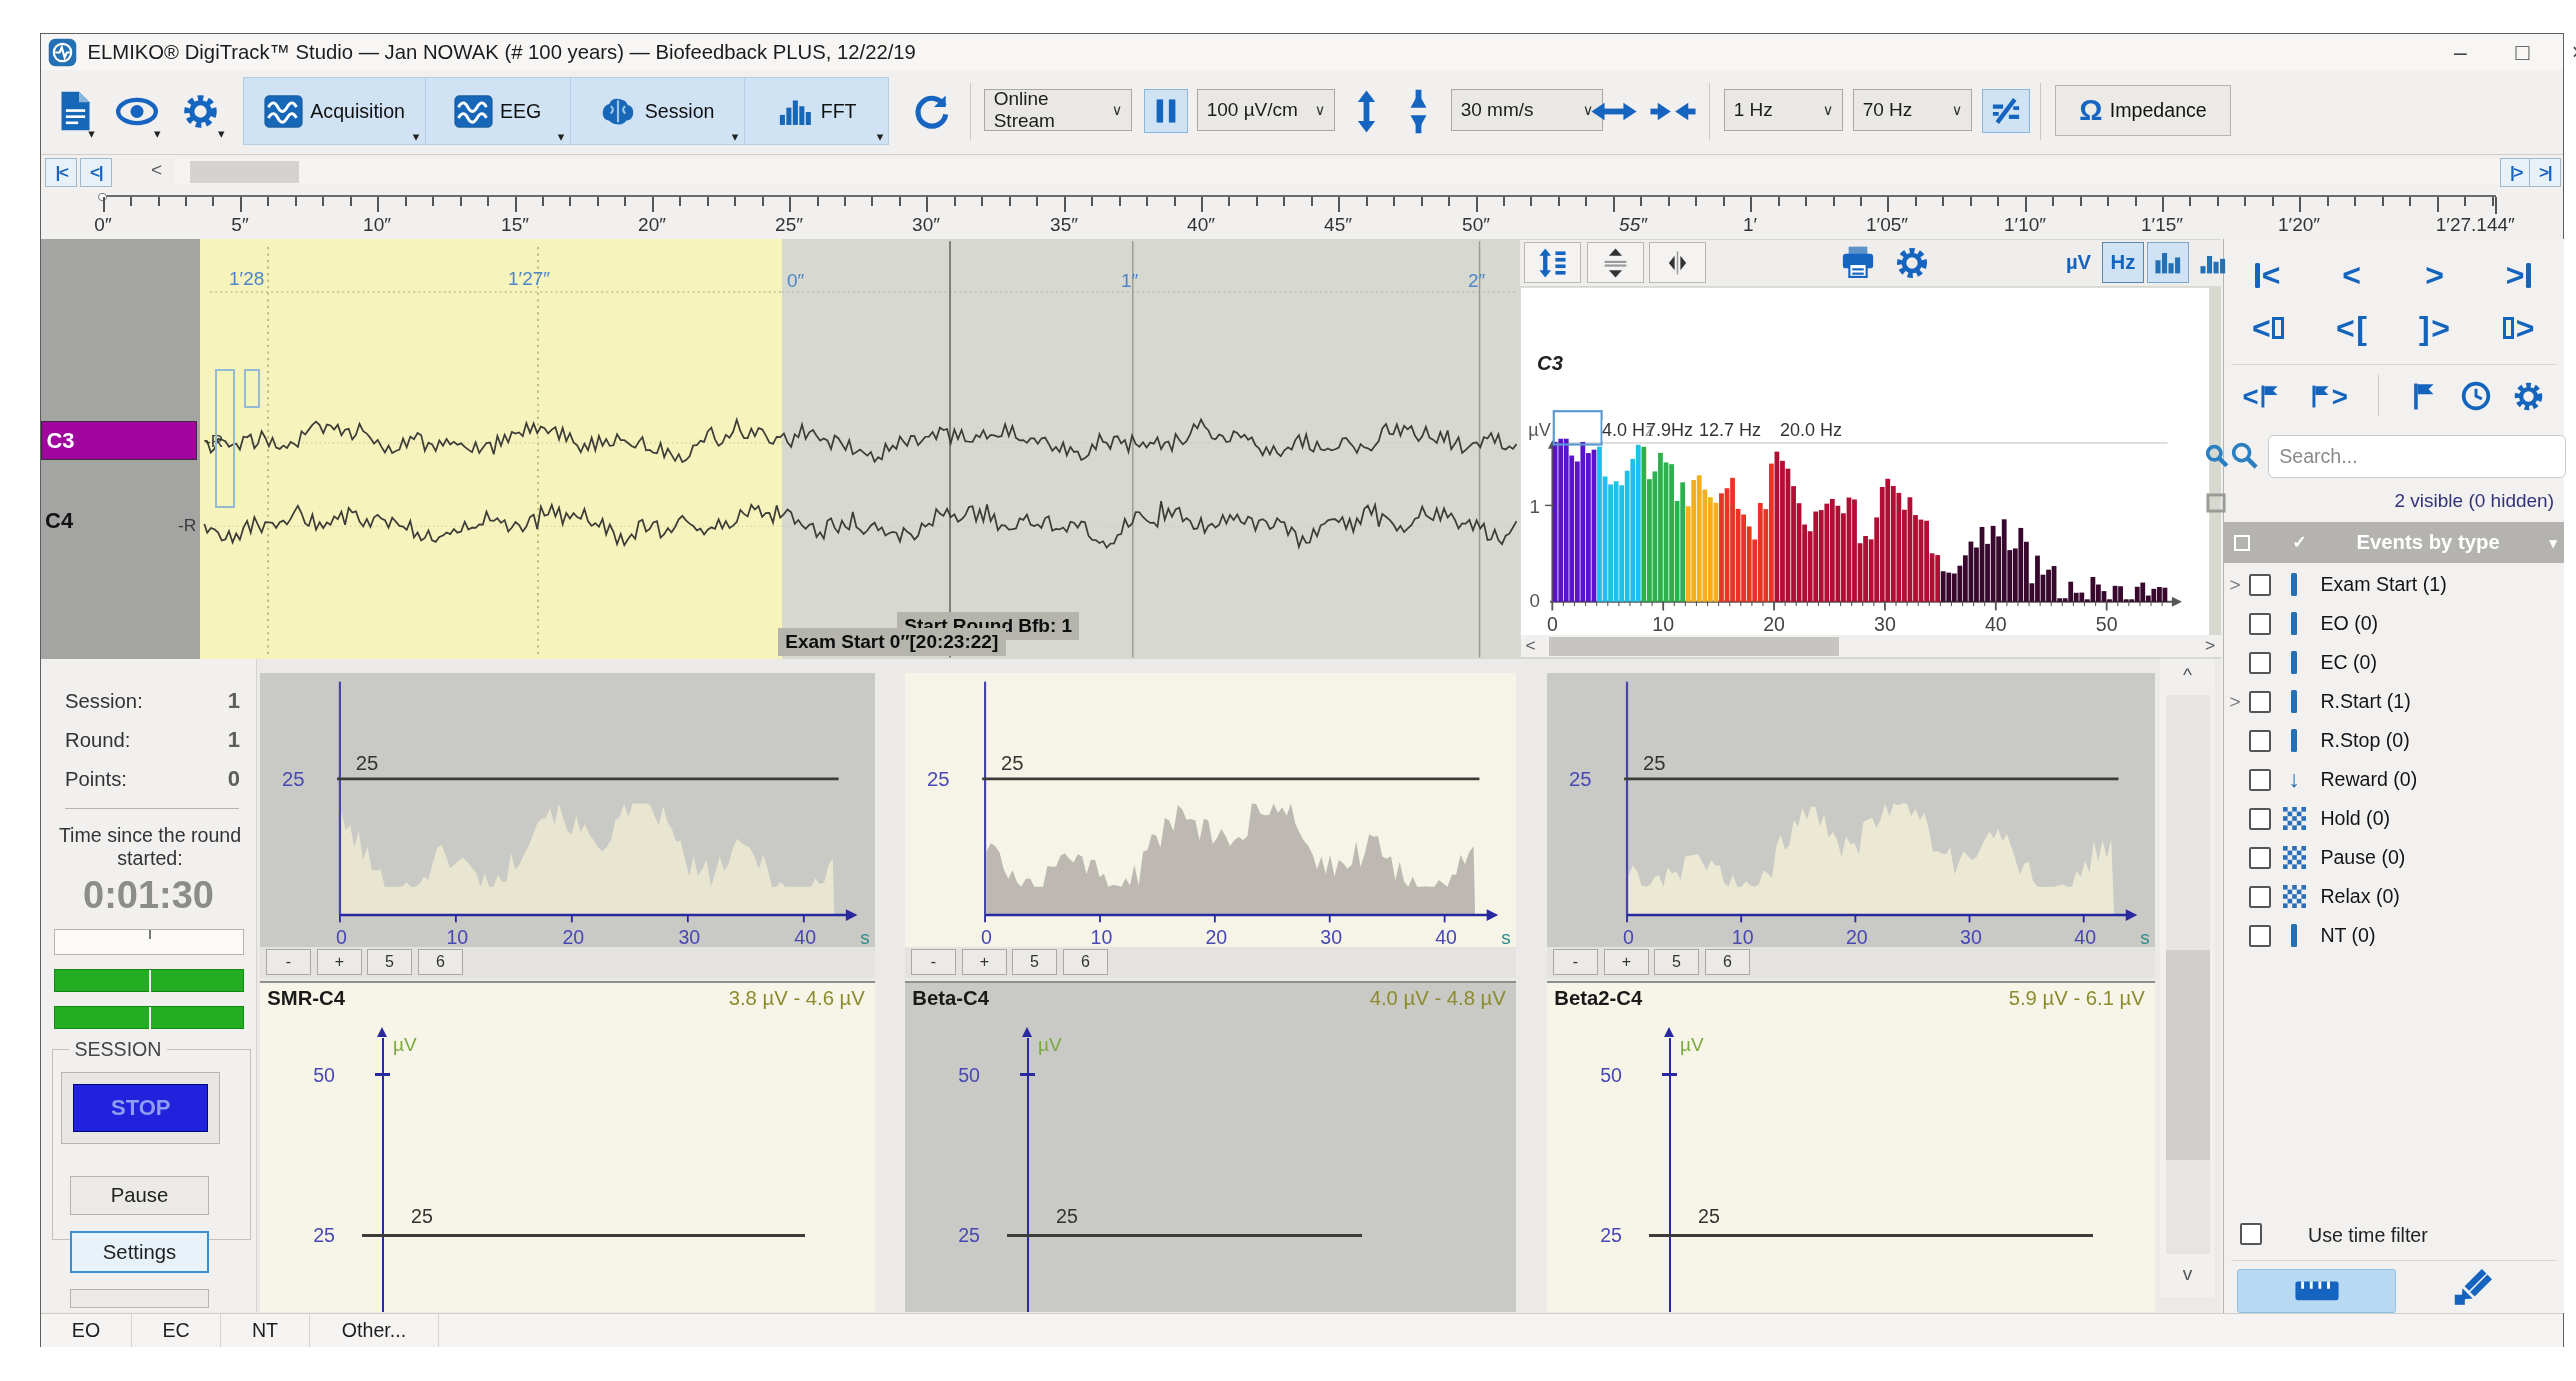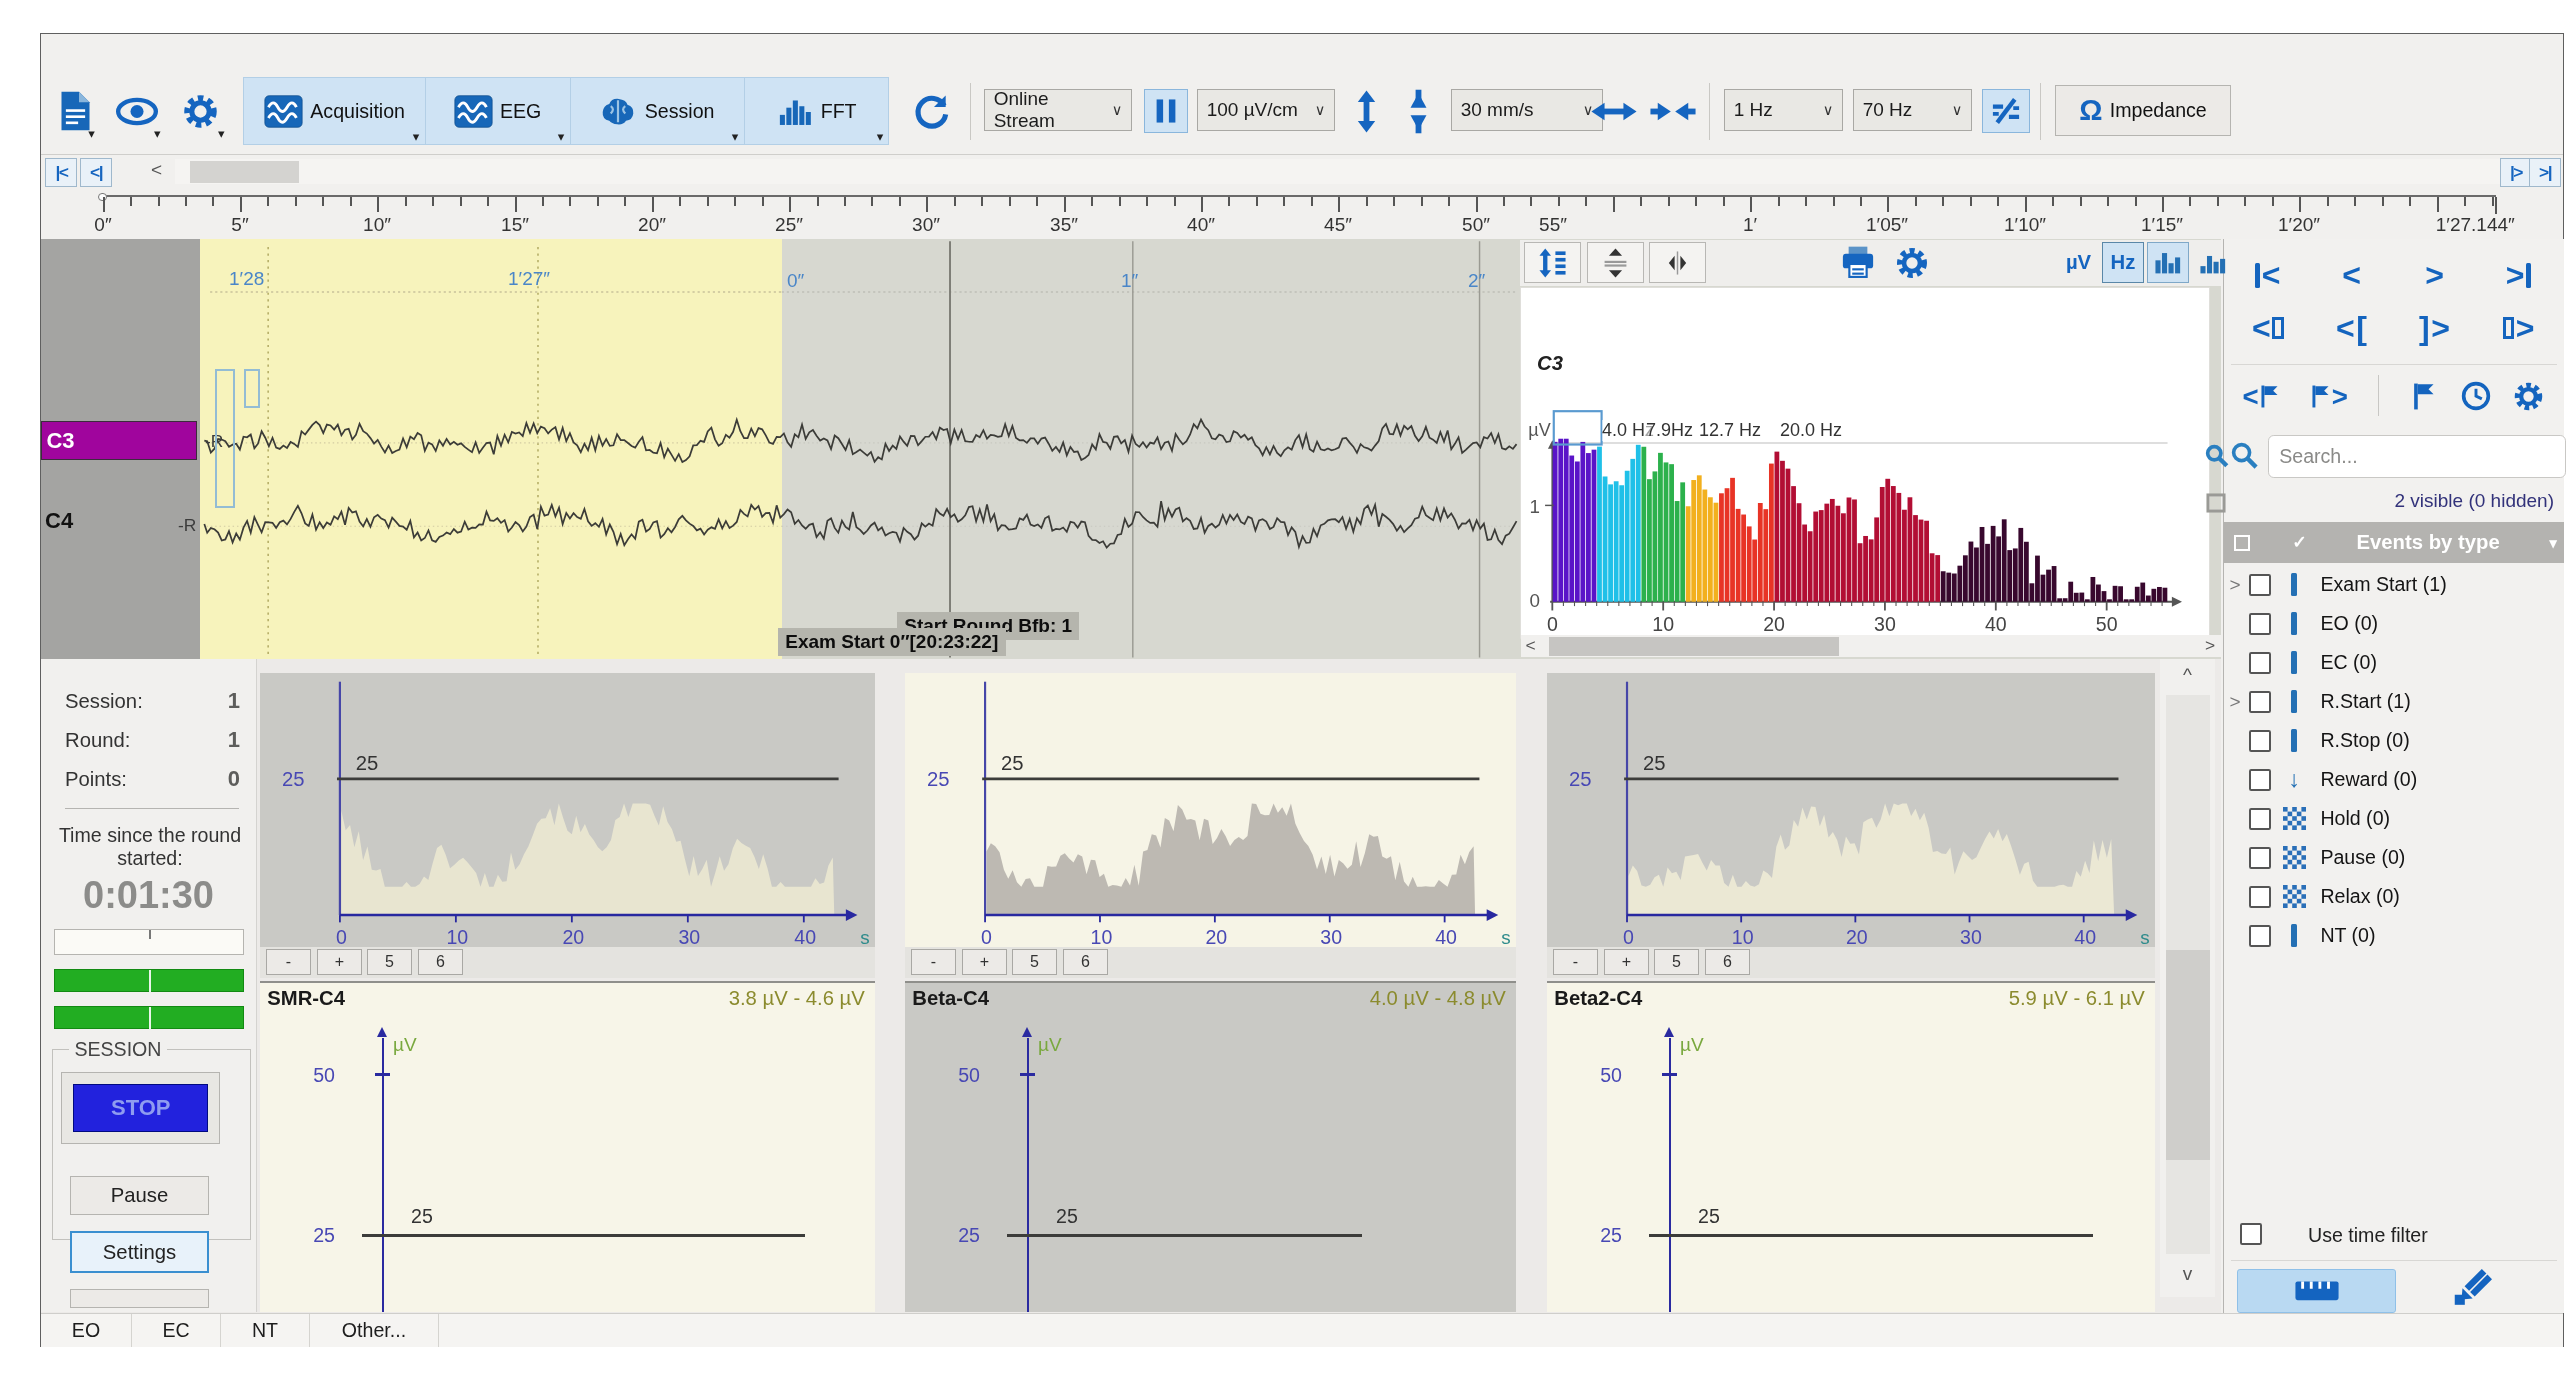--- a/index.html
+++ b/index.html
@@ -132,20 +132,33 @@
   .stbtn{position:absolute;top:0;height:33px;border-right:0.7px solid #d5d4d0;display:flex;align-items:center;
          justify-content:center;font-size:19.6px;color:#1d1d1d;box-sizing:border-box;}
   svg{display:block;}
 </style>
 </head>
 <body>
 
 <div class="screen">
   <div class="win-frame"></div>
 
+  <div class="titlebar">
+    <span class="appicon">
+      <svg width="29" height="29" viewBox="0 0 40 40">
+          <rect x="1" y="1" width="38" height="38" rx="9" fill="#2470b4"></rect>
+      <circle cx="20" cy="20" r="12" fill="none" stroke="#fff" stroke-width="3"></circle>
+      <path d="M10 20 L16 20 L19 13 L23 27 L26 20 L30 20" fill="none" stroke="#fff" stroke-width="3"></path>
+        </svg>
+    </span>
+    <span class="title">ELMIKO® DigiTrack™ Studio — Jan NOWAK (# 100 years) — Biofeedback PLUS, 12/22/19</span>
+    <span class="wctl" style="left:2394px;">–</span>
+    <span class="wctl" style="left:2456px;">□</span>
+    <span class="wctl" style="left:2512px;">×</span>
+  </div>
 
   <div class="toolbar">
     <div class="tbtn" style="left:10.2px;width:48px;">
       <svg width="35" height="42" viewBox="0 0 40 48">
           <path d="M4 2 h20 l12 12 v32 h-32 z" fill="#1767b8"></path>
           <path d="M24 2 l12 12 h-12 z" fill="#8ab6dc"></path>
           <rect x="9" y="22" width="22" height="3" fill="#fff"></rect>
           <rect x="9" y="29" width="22" height="3" fill="#fff"></rect>
           <rect x="9" y="36" width="14" height="3" fill="#fff"></rect>
         </svg>
@@ -394,21 +407,21 @@
       <div class="rlabel" style="left: 199px;">5″</div>
       <div class="rlabel" style="left: 336px;">10″</div>
       <div class="rlabel" style="left: 474px;">15″</div>
       <div class="rlabel" style="left: 611px;">20″</div>
       <div class="rlabel" style="left: 748px;">25″</div>
       <div class="rlabel" style="left: 885px;">30″</div>
       <div class="rlabel" style="left: 1023px;">35″</div>
       <div class="rlabel" style="left: 1160px;">40″</div>
       <div class="rlabel" style="left: 1297px;">45″</div>
       <div class="rlabel" style="left: 1435px;">50″</div>
-      <div class="rlabel" style="left: 1512px;">55″</div>
+      <div class="rlabel" style="left: 1592px; font-style: italic;">55″</div>
       <div class="rlabel" style="left: 1709px;">1′</div>
       <div class="rlabel" style="left: 1846px;">1′05″</div>
       <div class="rlabel" style="left: 1984px;">1′10″</div>
       <div class="rlabel" style="left: 2121px;">1′15″</div>
       <div class="rlabel" style="left: 2258px;">1′20″</div>
       <div class="rlabel" style="left: 2454px; transform: translateX(-75%);">1′27.144″</div>
     </div>
 
   <div class="col-labels"></div>
   <div class="region-yellow"></div>

